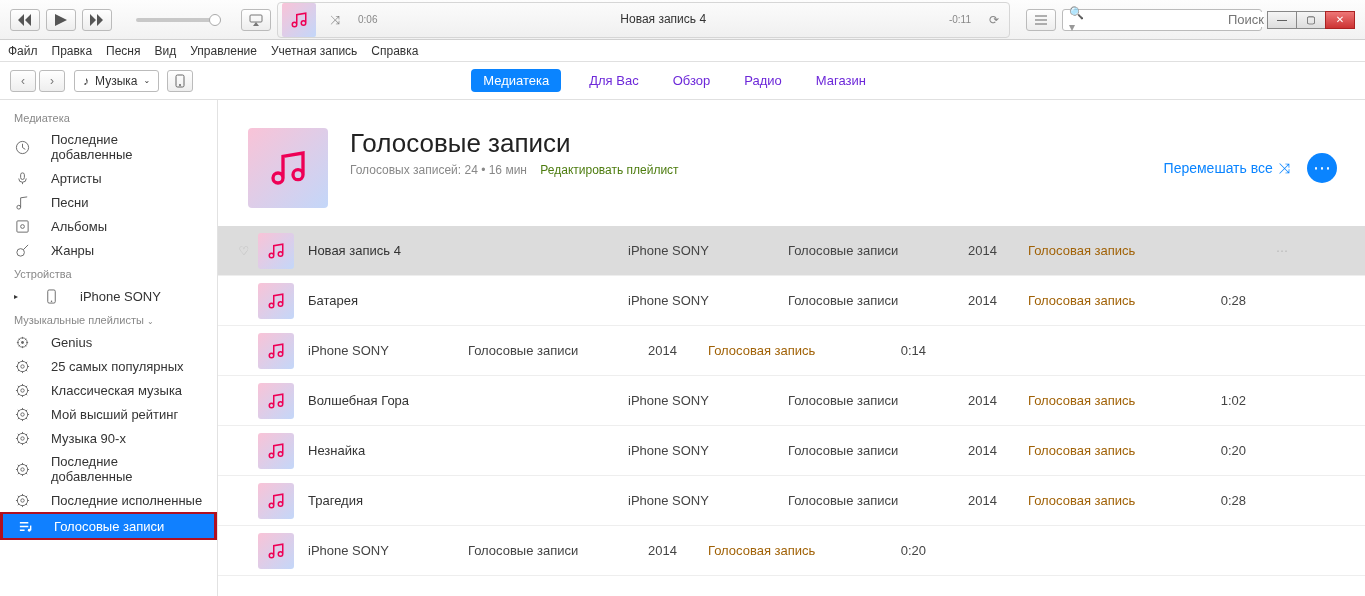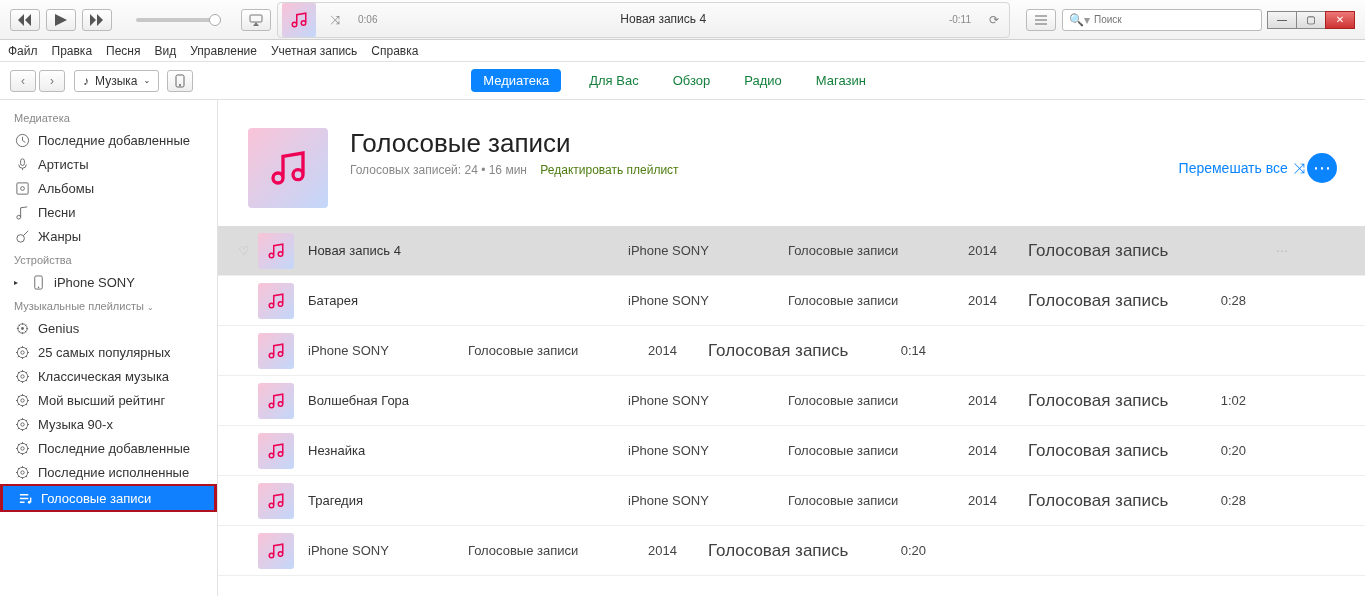--- a/index.html
+++ b/index.html
@@ -15,68 +15,68 @@
 .lcd { flex:1; height:36px; margin:2px 6px; background:linear-gradient(#fbfbfb,#f0f0f0); border:1px solid #d6d6d6; border-radius:4px; display:flex; align-items:center; position:relative; }
 .lcd-art { width:34px; height:34px; background:linear-gradient(135deg,#f9c3d7,#c3d7f9); margin:0 4px; border-radius:2px; display:flex; align-items:center; justify-content:center; }
 .note-svg { width:18px; height:18px; }
 .lcd-center { flex:1; text-align:center; line-height:1.25; }
 .lcd-title { font-size:12px; color:#333; }
 .lcd-sub { font-size:10px; color:#888; }
 .lcd-time { font-size:10px; color:#888; padding:0 8px; }
 .lcd-shuffle,.lcd-repeat { width:30px; display:flex; align-items:center; justify-content:center; color:#888; }
 .tb-right { display:flex; align-items:center; gap:6px; padding:0 10px; }
 .search-box { width:200px; height:22px; border:1px solid #bbb; border-radius:3px; background:#fff; display:flex; align-items:center; padding:0 6px; color:#999; gap:4px; }
-.search-box input { border:none; outline:none; flex:1; font-size:10px; }
+.search-box input { border:none; outline:none; flex:1; font-size:13px;text-align:right; }
 .win-btns { display:flex; }
 .win-btn { width:30px; height:18px; border:1px solid #888; background:linear-gradient(#f5f5f5,#ddd); display:flex; align-items:center; justify-content:center; font-size:10px; margin-left:-1px; color:#333; cursor:pointer; }
 .win-btn.close { background:linear-gradient(#e77,#c33); color:#fff; border-color:#a22; }
 
 
 .menubar { height:22px; background:#fff; border-bottom:1px solid #e0e0e0; display:flex; align-items:center; padding:0 8px; gap:14px; font-size:12px; color:#333; }
 .menubar span { cursor:default; }
 
 
 .navrow { height:38px; border-bottom:1px solid #e0e0e0; display:flex; align-items:center; padding-left:10px; }
 .nav-btn { width:26px; height:22px; border:1px solid #bbb; border-radius:3px; background:linear-gradient(#fff,#eee); display:flex; align-items:center; justify-content:center; color:#777; margin-right:3px; }
 .media-select { height:22px; border:1px solid #bbb; border-radius:3px; background:#fff; display:flex; align-items:center; padding:0 8px; gap:6px; font-size:12px; color:#333; margin-left:6px; }
 .tabs { flex:1; display:flex; justify-content:center; align-items:center; gap:22px; font-size:13px; }
-.tab { color:#15803d; cursor:pointer; padding:2px 6px; }
+.tab { color:#6d28d9; cursor:pointer; padding:2px 6px; }
 .tab.active { background:#0a84ff; color:#fff; border-radius:4px; padding:4px 12px; }
 
 
 .body { display:flex; height:calc(596px - 40px - 22px - 38px); }
 .sidebar { width:218px; border-right:1px solid #e2e2e2; overflow:auto; padding-top:6px; background:#fff; }
 .sb-head { font-size:11px; color:#888; padding:6px 14px 4px; }
-.sb-item { display:flex; align-items:center; gap:8px; padding:4px 14px; font-size:13px; color:#333; cursor:default; }
+.sb-item { display:flex; align-items:center; gap:21px; padding:4px 14px; font-size:13px; color:#333; cursor:default; }
 .sb-item .ico { width:16px; height:16px; display:flex; align-items:center; justify-content:center; color:#666; flex-shrink:0; }
 .sb-item.active { background:#1080ff; color:#fff; border:2px solid #b01020; border-left:3px solid #b01020; border-right:3px solid #b01020; }
 .sb-item.active .ico { color:#fff; }
 
 .main { flex:1; overflow:auto; }
 .plist-header { padding:28px 0 18px 30px; display:flex; align-items:flex-start; gap:22px; }
 .ph-art { width:80px; height:80px; background:linear-gradient(135deg,#f9c3d7,#c3d7f9); border-radius:4px; display:flex; align-items:center; justify-content:center; }
 .ph-art svg { width:40px; height:40px; }
 .ph-text h1 { font-size:26px; font-weight:400; color:#222; }
 .ph-meta { font-size:12px; color:#888; margin-top:4px; }
 .ph-edit { color:#4d7c0f; margin-left:10px; cursor:pointer; }
-.ph-actions { margin-left:auto; margin-right:28px; display:flex; align-items:center; gap:2px; align-self:center; }
+.ph-actions { margin-left:auto; margin-right:28px; display:flex; align-items:center; gap:17px; align-self:center; }
 .shuffle-link { color:#0a84ff; font-size:14px; display:flex; align-items:center; gap:6px; cursor:pointer; }
 .more-btn { width:30px; height:30px; border-radius:50%; background:#0a84ff; color:#fff; display:flex; align-items:center; justify-content:center; font-size:18px; cursor:pointer; }
 
 .tracks { display:block; }
 .track { display:flex; align-items:center; height:50px; border-bottom:1px solid #eee; padding-left:12px; }
 .track.selected { background:#dcdcdc; }
 .t-heart { width:28px; color:#bbb; text-align:center; }
 .t-art { width:36px; height:36px; background:linear-gradient(135deg,#f9c3d7,#c3d7f9); border-radius:3px; display:flex; align-items:center; justify-content:center; margin-right:14px; }
 .t-art svg { width:18px; height:18px; }
 .t-name { width:320px; font-size:13px; }
 .t-artist { width:160px; font-size:13px; color:#444; }
 .t-album { width:180px; font-size:13px; color:#444; }
 .t-year { width:60px; font-size:13px; color:#444; }
-.t-genre { width:180px; font-size:17px; color:#404040; }
+.t-genre { width:180px; font-size:13px; color:#a16207; }
 .t-dur { width:60px; font-size:13px; color:#444; text-align:right; padding-right:22px; }
 .t-more { width:28px; color:#bbb; text-align:center; }
 
 svg { display:block; }
 </style>
 </head>
 <body>
 
 <div class="topbar">
   <div class="tb-controls">
@@ -190,33 +190,33 @@
           <svg width="15" height="15" viewBox="0 0 16 16">
             <rect x="6" y="2" width="4" height="7" rx="2" fill="none" stroke="currentColor"></rect>
             <path d="M4 8a4 4 0 008 0M8 12v2" stroke="currentColor" fill="none"></path>
           </svg>
         </span>
         <span>Артисты</span>
       </div>
       <div class="sb-item">
         <span class="ico">
           <svg width="15" height="15" viewBox="0 0 16 16">
+            <path d="M6 13a2 2 0 11-4 0 2 2 0 014 0zM6 13V3l7-1" fill="none" stroke="currentColor"></path>
+          </svg>
+        </span>
+        <span>Песни</span>
+      </div>
+      <div class="sb-item">
+        <span class="ico">
+          <svg width="15" height="15" viewBox="0 0 16 16">
             <rect x="2" y="2" width="12" height="12" rx="1" fill="none" stroke="currentColor"></rect>
             <circle cx="8" cy="8" r="2" fill="none" stroke="currentColor"></circle>
           </svg>
         </span>
         <span>Альбомы</span>
-      </div>
-      <div class="sb-item">
-        <span class="ico">
-          <svg width="15" height="15" viewBox="0 0 16 16">
-            <path d="M6 13a2 2 0 11-4 0 2 2 0 014 0zM6 13V3l7-1" fill="none" stroke="currentColor"></path>
-          </svg>
-        </span>
-        <span>Песни</span>
       </div>
       <div class="sb-item">
         <span class="ico">
           <svg width="15" height="15" viewBox="0 0 16 16">
             <circle cx="6" cy="10" r="4" fill="none" stroke="currentColor"></circle>
             <path d="M9 7l5-5" stroke="currentColor"></path>
           </svg>
         </span>
         <span>Жанры</span>
       </div>

